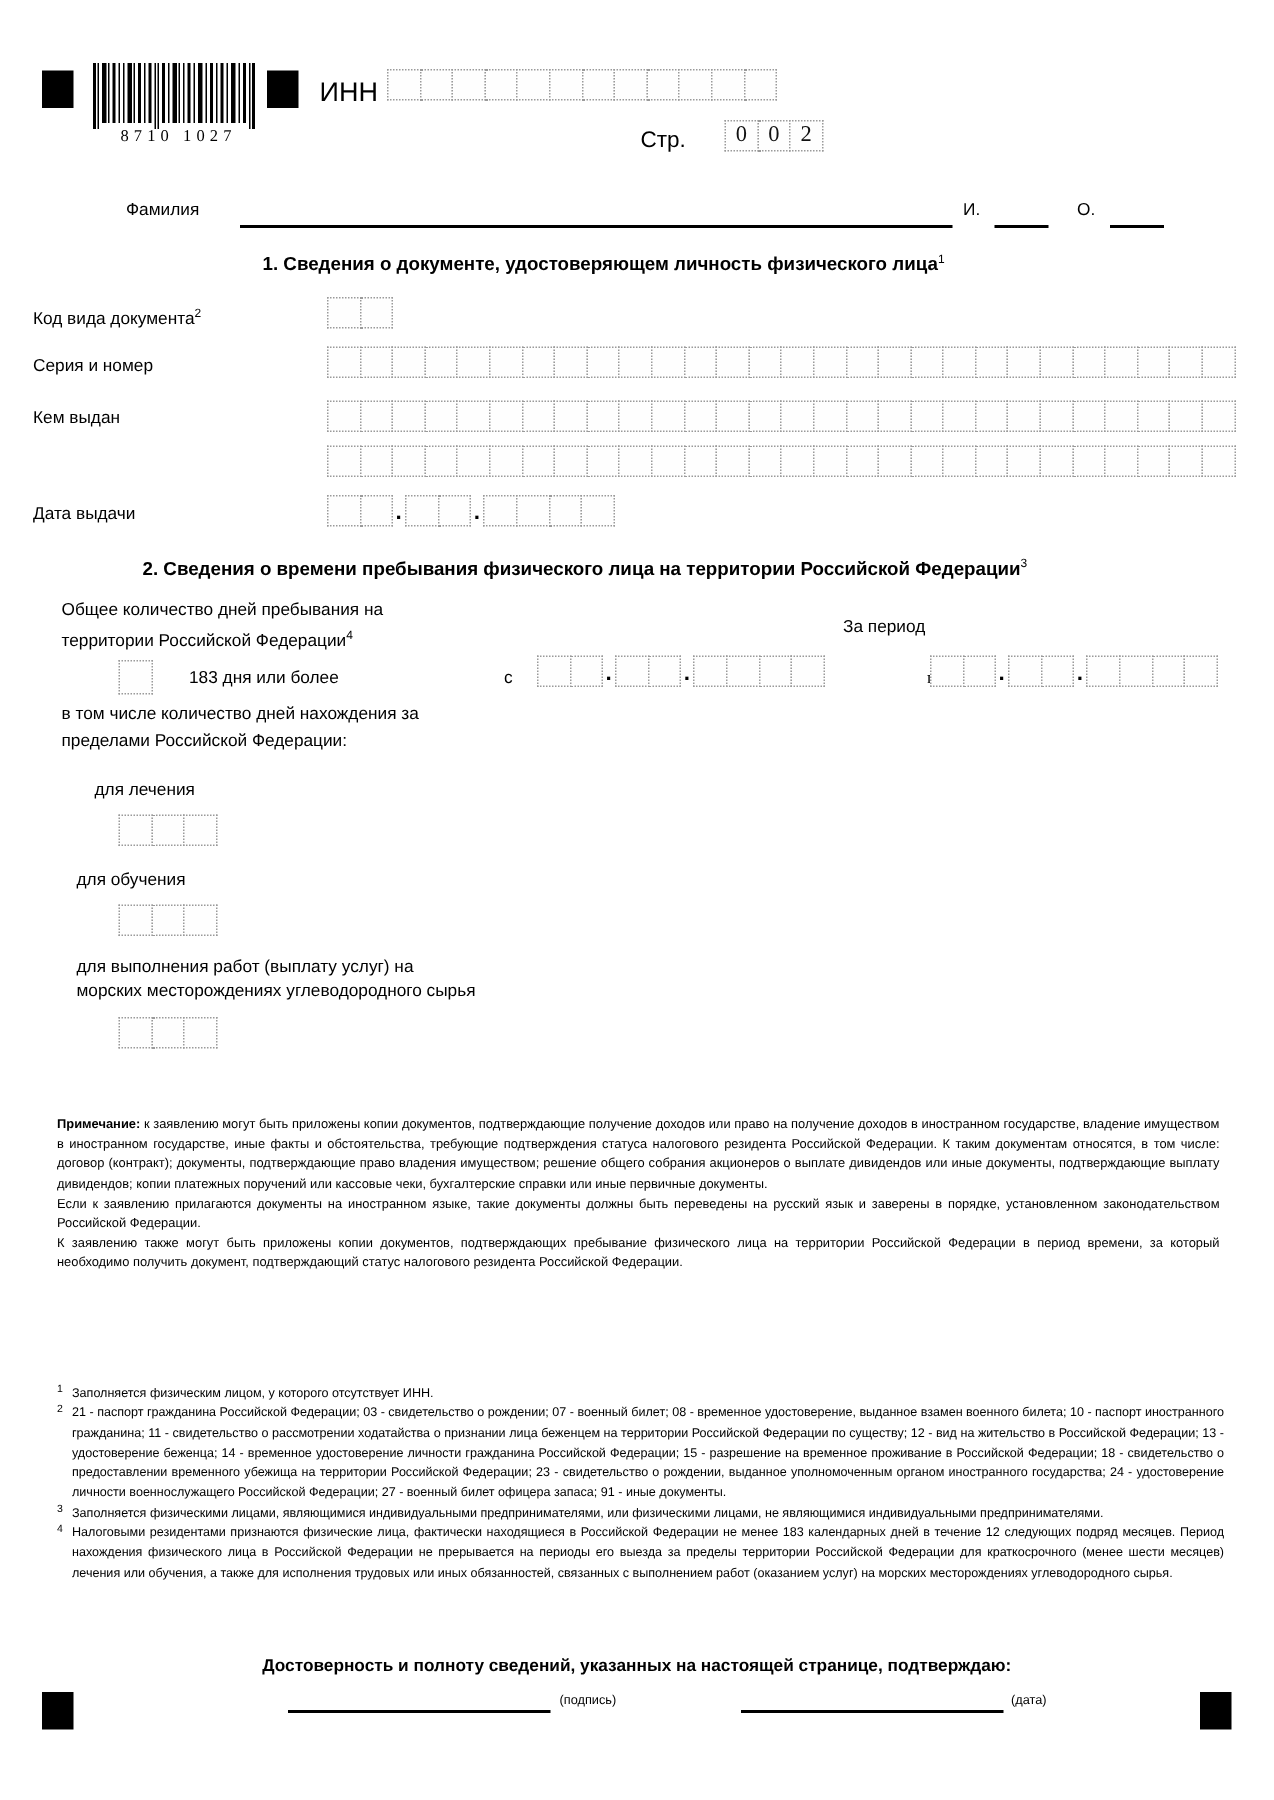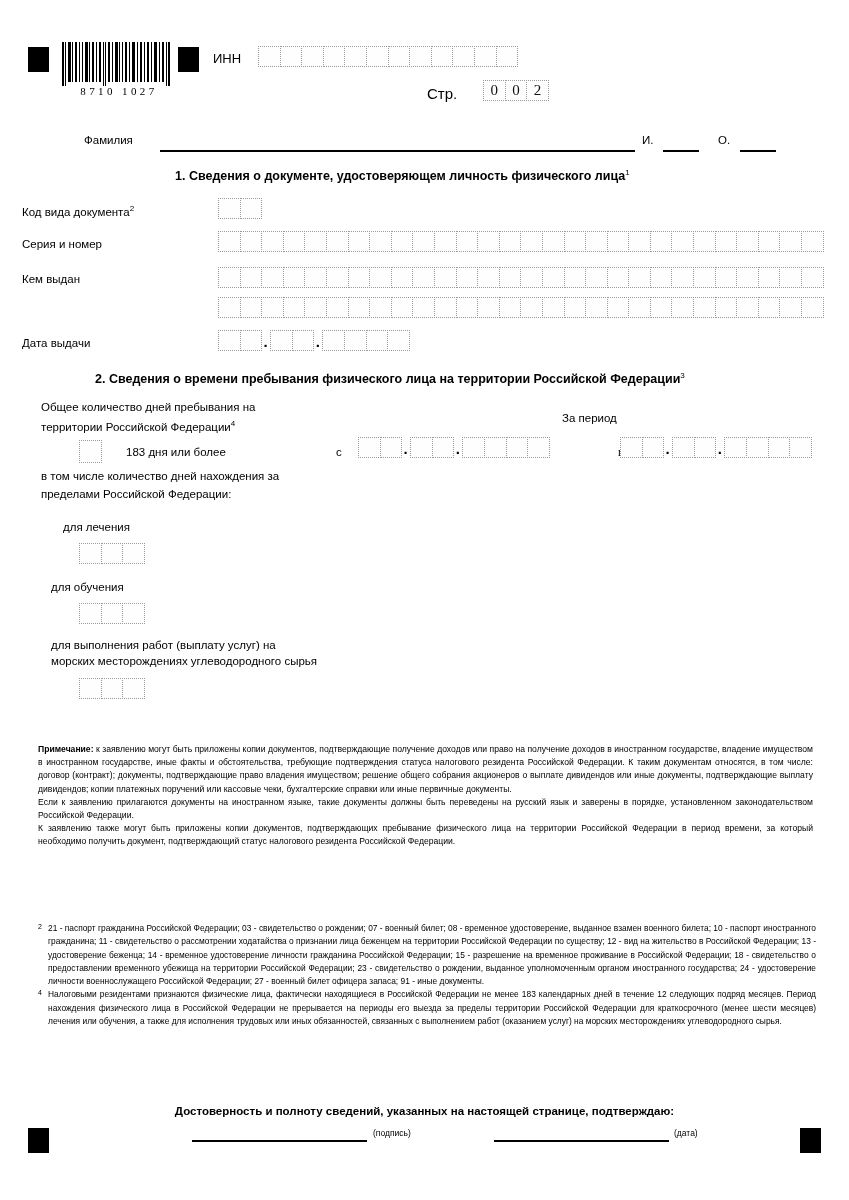--- a/index.html
+++ b/index.html
@@ -169,21 +169,21 @@
         <rect x="92" y="0" width="3" height="40"></rect>
       <rect x="97" y="0" width="1" height="40"></rect>
         <rect x="100" y="0" width="2" height="40"></rect>
       <rect x="104" y="0" width="1" height="44"></rect>
         <rect x="106" y="0" width="2" height="44"></rect>
     </g>
   </svg>
   <div class="barcode-digits">8710 1027</div>
 </div>
 
-<div class="lbl" style="left:213px; top:51px; font-size:13px;">ИНН</div>
+<div class="lbl" style="left:213px; top:51px; font-size:18px;">ИНН</div>
 <div class="cells" style="position:absolute; left:258px; top:46px;">
   <div class="cell"></div>
   <div class="cell"></div>
   <div class="cell"></div>
   <div class="cell"></div>
   <div class="cell"></div>
   <div class="cell"></div>
   <div class="cell"></div>
   <div class="cell"></div>
   <div class="cell"></div>
@@ -411,21 +411,23 @@
   <div class="cell"></div>
 </div>
 
 <div class="note-block">
   <p><b>Примечание:</b><span> к заявлению могут быть приложены копии документов, подтверждающие получение доходов или право на получение доходов в иностранном государстве, владение имуществом в иностранном государстве, иные факты и обстоятельства, требующие подтверждения статуса налогового резидента Российской Федерации. К таким документам относятся, в том числе: договор (контракт); документы, подтверждающие право владения имуществом; решение общего собрания акционеров о выплате дивидендов или иные документы, подтверждающие выплату дивидендов; копии платежных поручений или кассовые чеки, бухгалтерские справки или иные первичные документы.</span></p>
   <p>Если к заявлению прилагаются документы на иностранном языке, такие документы должны быть переведены на русский язык и заверены в порядке, установленном законодательством Российской Федерации.</p>
   <p>К заявлению также могут быть приложены копии документов, подтверждающих пребывание физического лица на территории Российской Федерации в период времени, за который необходимо получить документ, подтверждающий статус налогового резидента Российской Федерации.</p>
 </div>
 
 <div class="footnotes" id="footnotes">
+    <div class="fn"><span class="fn-num">1</span><span>Заполняется физическим лицом, у которого отсутствует ИНН.</span></div>
     <div class="fn"><span class="fn-num">2</span><span>21 - паспорт гражданина Российской Федерации; 03 - свидетельство о рождении; 07 - военный билет; 08 - временное удостоверение, выданное взамен военного билета; 10 - паспорт иностранного гражданина; 11 - свидетельство о рассмотрении  ходатайства о признании лица беженцем на территории Российской Федерации по существу; 12 - вид на жительство в Российской Федерации; 13 - удостоверение беженца; 14 - временное удостоверение  личности  гражданина  Российской Федерации; 15 - разрешение на временное проживание в Российской Федерации; 18 - свидетельство о предоставлении временного убежища на территории Российской Федерации; 23 - свидетельство о рождении, выданное уполномоченным органом иностранного государства; 24 -  удостоверение личности военнослужащего Российской Федерации; 27 - военный билет офицера запаса; 91 - иные документы.</span></div>
+    <div class="fn"><span class="fn-num">3</span><span>Заполняется физическими лицами, являющимися индивидуальными предпринимателями, или физическими лицами, не являющимися индивидуальными предпринимателями.</span></div>
     <div class="fn"><span class="fn-num">4</span><span>Налоговыми  резидентами  признаются  физические  лица,  фактически  находящиеся  в  Российской  Федерации  не  менее  183  календарных  дней  в  течение  12  следующих подряд месяцев. Период нахождения физического лица в Российской Федерации не прерывается на периоды его выезда за пределы территории Российской Федерации для краткосрочного (менее шести месяцев) лечения или обучения, а также для исполнения трудовых или иных обязанностей, связанных с выполнением работ (оказанием услуг) на морских месторождениях углеводородного сырья.</span></div>
   </div>
 
 <div class="confirm-line">Достоверность и полноту сведений, указанных на настоящей странице, подтверждаю:</div>
 
 <div class="rule" style="left:192px; top:1140px; width:175px;"></div>
 <div class="sig-caption" style="left:373px; top:1128px;">(подпись)</div>
 
 <div class="rule" style="left:494px; top:1140px; width:175px;"></div>
 <div class="sig-caption" style="left:674px; top:1128px;">(дата)</div>

